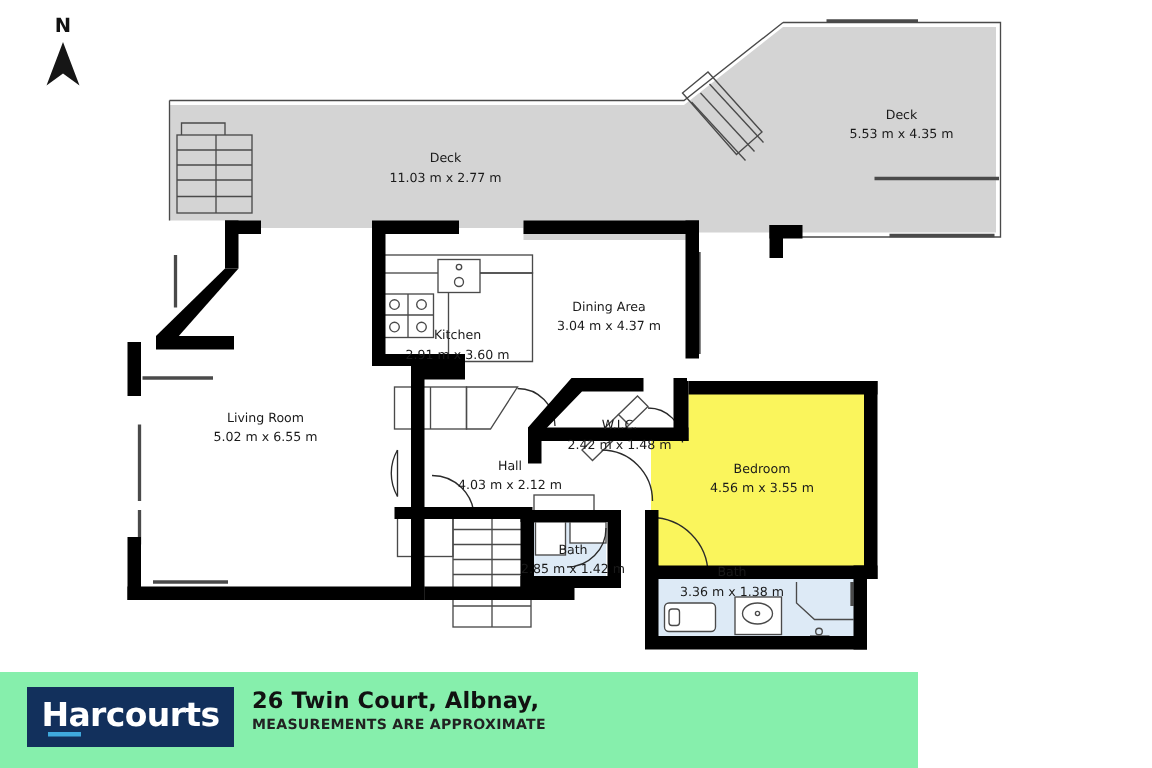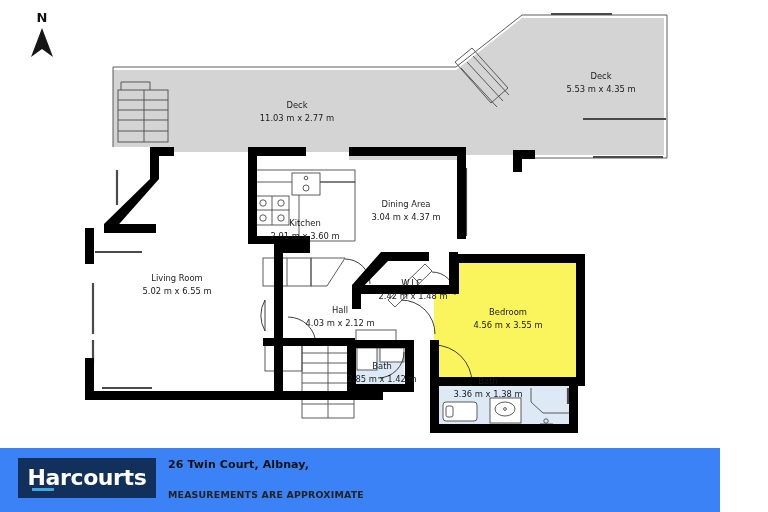--- a/index.html
+++ b/index.html
@@ -14,31 +14,31 @@
 
   
   #plan{position:absolute;left:0;top:0;width:768px;height:450px;}
 
   
   .rlabel{font-family:"DejaVu Sans","Liberation Sans",sans-serif;fill:#1a1a1a;}
   .rname{font-size:8.4px;}
   .rdim{font-size:8.4px;}
 
   
-  .footer{position:absolute;left:0;top:448px;width:720px;height:64px;background:#3b82f6;text-decoration:underline;}
+  .footer{position:absolute;left:0;top:448px;width:612px;height:64px;background:#86efac;text-decoration:underline;}
   .logo{position:absolute;left:18px;top:10px;width:138px;height:40px;background:#12305c;
         display:flex;align-items:center;justify-content:center;}
   .logo .wordmark{color:#ffffff;font-size:22px;font-weight:700;letter-spacing:-0.4px;
         font-family:"DejaVu Sans","Liberation Sans",sans-serif;position:relative;top:-1px;}
   .logo .underbar{position:absolute;left:14px;top:30px;width:22px;height:3px;background:#3fa9dd;}
   .addr{position:absolute;left:168px;top:10px;}
-  .addr .line1{font-size:11px;font-weight:700;color:#111;letter-spacing:0.1px;
+  .addr .line1{font-size:15px;font-weight:700;color:#111;letter-spacing:0.1px;
         font-family:"DejaVu Sans","Liberation Sans",sans-serif;}
   .addr .line2,.addr .line3{font-size:9.4px;font-weight:700;color:#222;letter-spacing:0.2px;
-        font-family:"DejaVu Sans","Liberation Sans",sans-serif;margin-top:18px;}
+        font-family:"DejaVu Sans","Liberation Sans",sans-serif;margin-top:2px;}
 </style>
 </head>
 <body>
 
 <div id="stage">
 
   <div class="compass">
     <div class="nlabel">N</div>
     <svg class="arrow" viewBox="0 0 24 30">
       <path d="M12 0 L23 29 L12 21 L1 29 Z" fill="#161616"></path>

